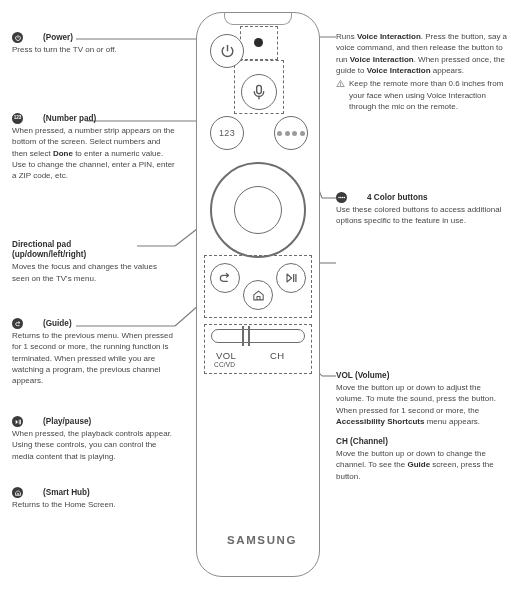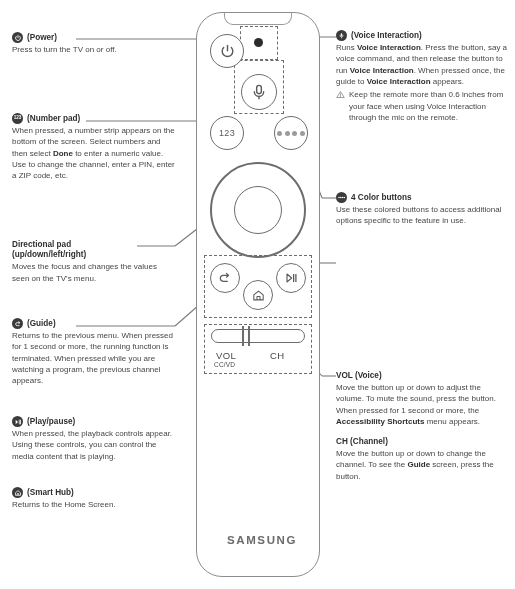--- a/index.html
+++ b/index.html
@@ -137,21 +137,21 @@
   
   .col { position: absolute; }
   #col-left  { left: 12px;  width: 163px; }
   #col-right { left: 336px; width: 172px; }
 
   .callout { position: absolute; width: 100%; }
 
   .co-head {
     font-size: 8.2px; font-weight: 700; color: #2e2e30;
     line-height: 1.26;
-    display: flex; align-items: flex-start; gap: 4px;
+    display: flex; align-items: flex-start; gap: 20px;
   }
   .co-head-txt { padding-top: .5px; }
   .co-body {
     font-size: 8px; line-height: 1.42; color: #47474a;
     margin-top: 1px;
   }
   .co-body b { font-weight: 700; color: #2e2e30; }
 
   
   .glyph {
@@ -350,30 +350,20 @@
         </span>
         <span class="co-head-txt">(Smart Hub)</span>
       </div>
       <div class="co-body">Returns to the Home Screen.</div>
     </div>
   </div>
 
   <div class="col" id="col-right">
 
     <div class="callout" style="top:30px">
-      <div class="co-head">
-        <span class="glyph">
-          <svg width="7" height="7" viewBox="0 0 24 24" fill="none" stroke="#fff" stroke-width="2.4" stroke-linecap="round">
-            <rect x="9.4" y="4" width="5.2" height="9.6" rx="2.6" fill="#fff" stroke="none"></rect>
-            <path d="M6.6 11.6 a5.4 5.4 0 0 0 10.8 0"></path>
-            <path d="M12 17 V20"></path>
-          </svg>
-        </span>
-        <span class="co-head-txt">(Voice Interaction)</span>
-      </div>
       <div class="co-body">Runs <b>Voice Interaction</b>. Press the button, say a voice command, and then release the button to run <b>Voice Interaction</b>. When pressed once, the guide to <b>Voice Interaction</b> appears.</div>
       <div class="note">
         <span class="warn">
           <svg width="9" height="9" viewBox="0 0 24 24" fill="none" stroke="#6a6a6c" stroke-width="1.7" stroke-linejoin="round">
             <path d="M12 4 L22 20 H2 Z"></path>
             <path d="M12 10 V14.6" stroke-linecap="round"></path>
             <path d="M12 17 V17.1" stroke-linecap="round" stroke-width="2"></path>
           </svg>
         </span>
         <span>Keep the remote more than 0.6 inches from your face when using Voice Interaction through the mic on the remote.</span>
@@ -393,21 +383,21 @@
         <span class="co-head-txt">4 Color buttons</span>
       </div>
       <div class="co-body">Use these colored buttons to access additional options specific to the feature in use.</div>
     </div>
 
     <div class="callout" style="top:257px">
     </div>
 
     <div class="callout" style="top:370px">
       <div class="co-head">
-        <span class="co-head-txt">VOL (Voice)</span>
+        <span class="co-head-txt">VOL (Volume)</span>
       </div>
       <div class="co-body">Move the button up or down to adjust the volume. To mute the sound, press the button. When pressed for 1 second or more, the <b>Accessibility Shortcuts</b> menu appears.</div>
 
       <div class="subblock">
         <div class="co-head">
           <span class="co-head-txt">CH (Channel)</span>
         </div>
         <div class="co-body">Move the button up or down to change the channel. To see the <b>Guide</b> screen, press the button.</div>
       </div>
     </div>

